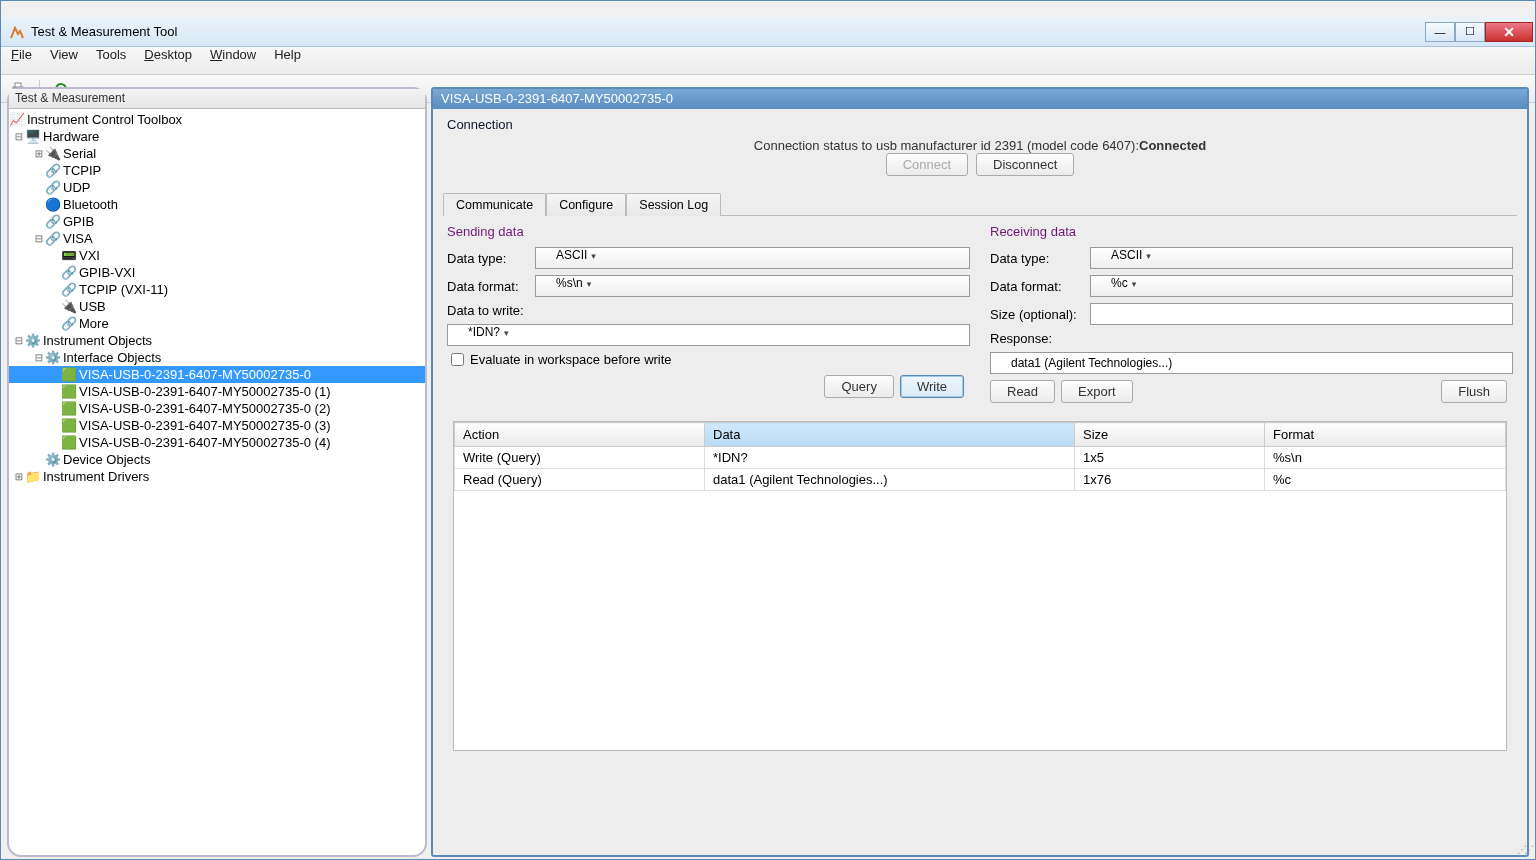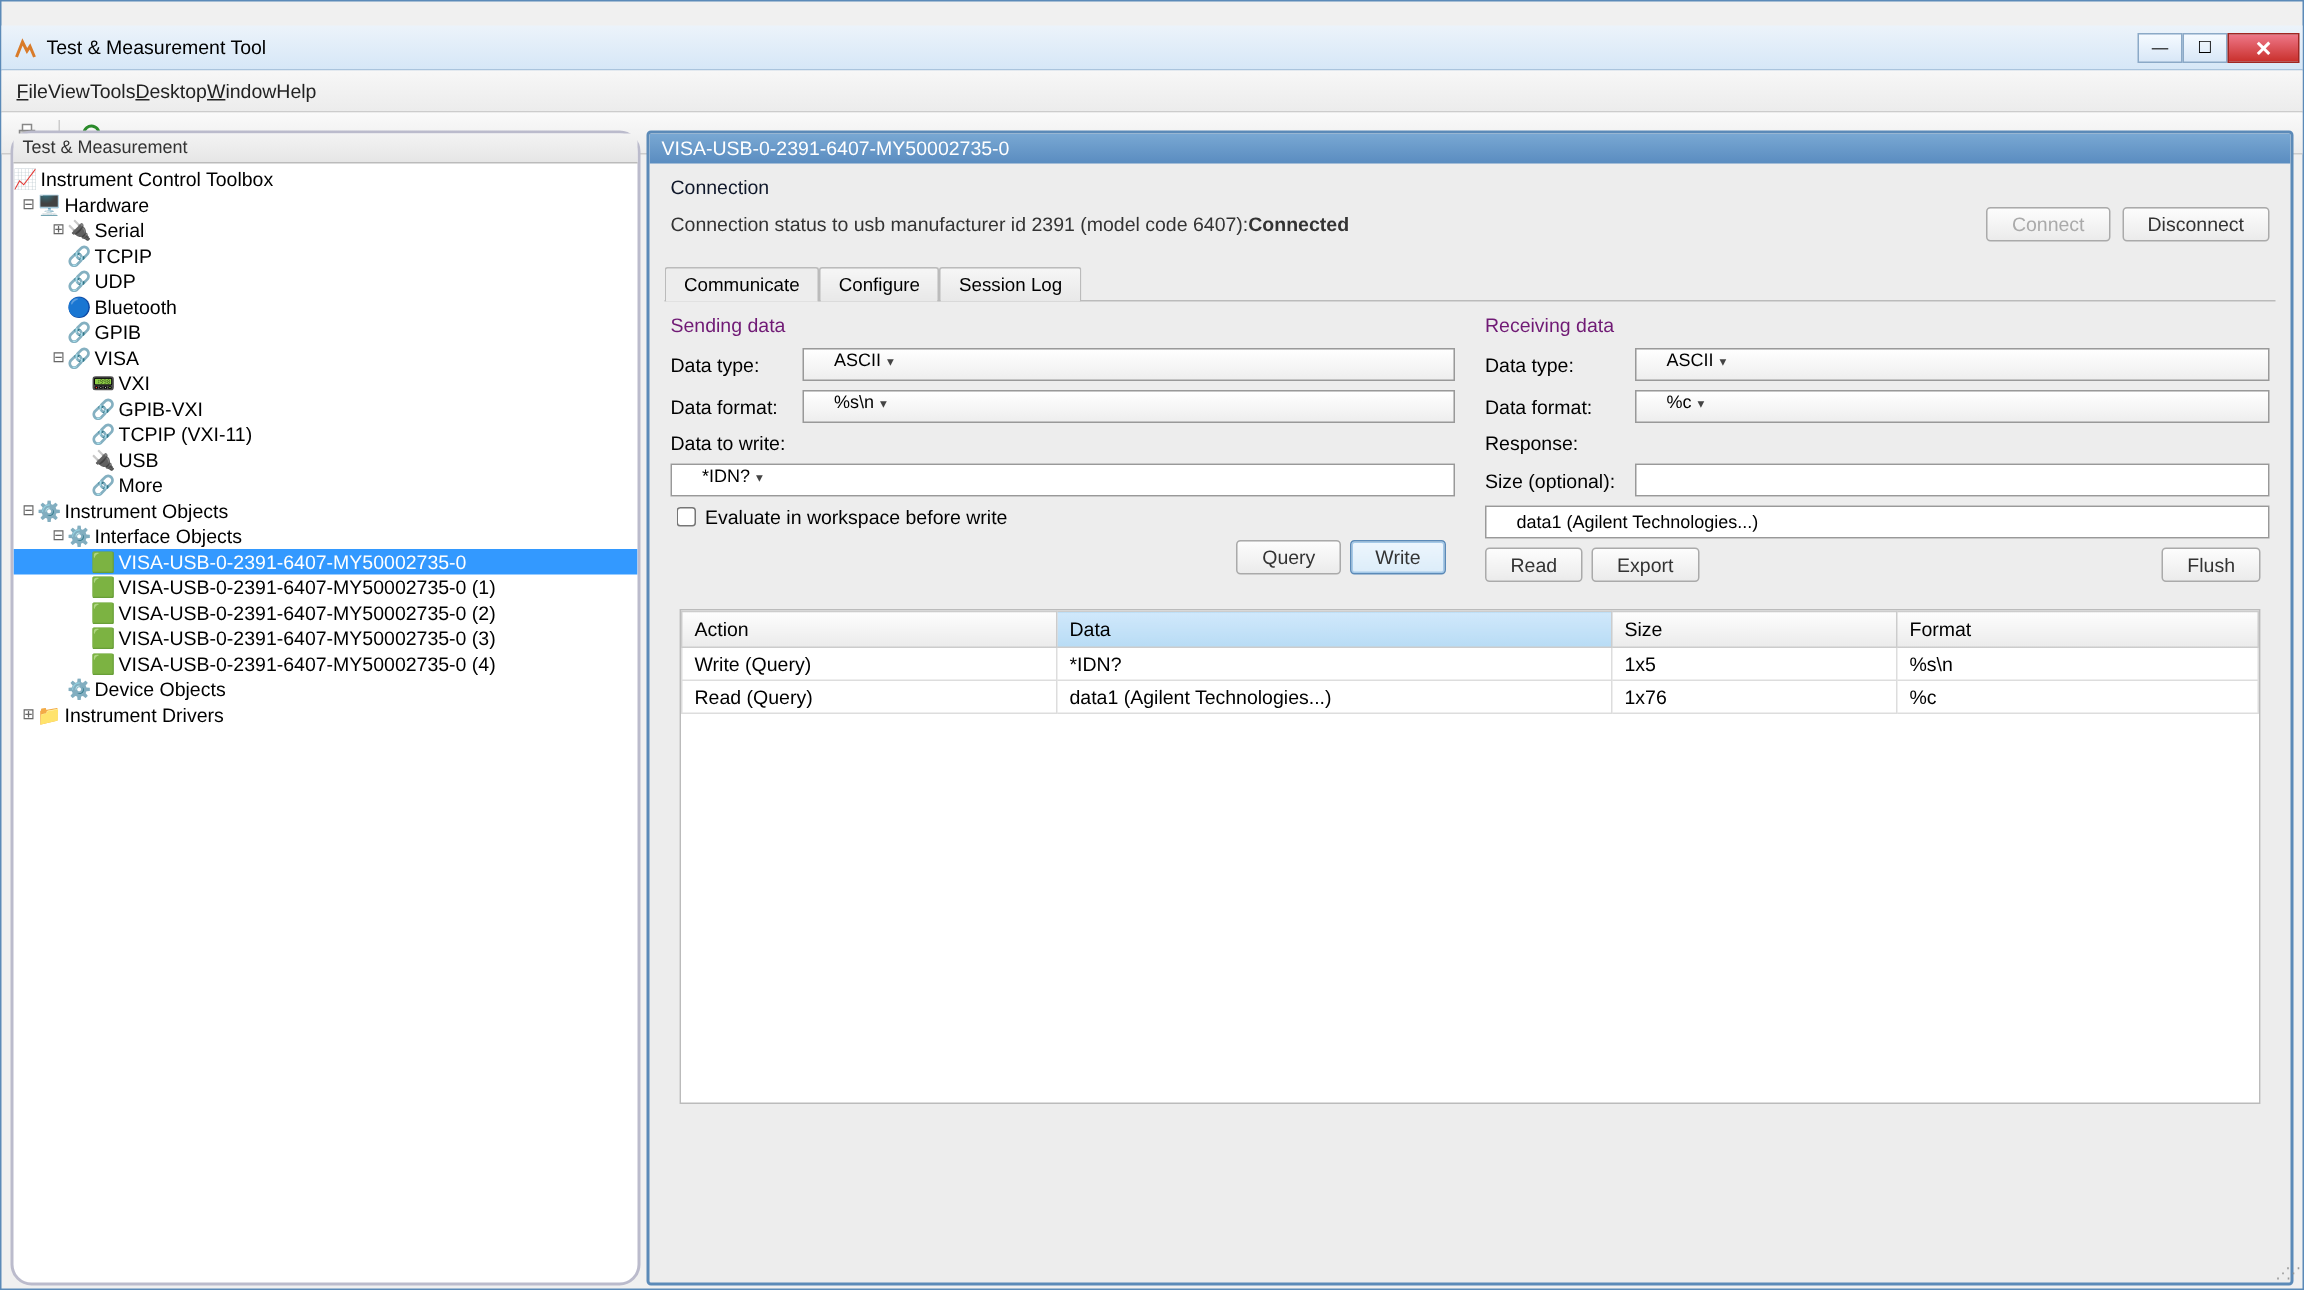--- a/index.html
+++ b/index.html
@@ -5,21 +5,21 @@
 * { box-sizing: border-box; margin: 0; padding: 0; }
 body { font-family: "Segoe UI", Tahoma, sans-serif; font-size: 12px; background: #fff; color: #000; overflow: hidden; }
 .window { width: 1536px; height: 860px; position: relative; background: #f0f0f0; border: 1px solid #5b8ab8; }
 .titlebar { height: 30px; background: linear-gradient(#ecf3fa, #d6e7f7); display: flex; align-items: center; padding: 0 2px 0 8px; border-bottom: 1px solid #aac4dd; margin-top: 16px; }
 .titlebar .logo { width: 16px; height: 16px; margin-right: 6px; }
 .titlebar .title { font-size: 13px; color: #000; flex: 1; }
 .winbtns { display: flex; gap: 0; }
 .winbtn { width: 30px; height: 20px; border: 1px solid #8ba9c7; background: linear-gradient(#f5faff,#d8e7f7); display:flex; align-items:center; justify-content:center; font-size:11px; }
 .winbtn.close { width: 48px; background: linear-gradient(#e78,#c9302c); border-color:#a02622; color:#fff;}
 .winbtn.close span{font-size:14px;font-weight:bold;}
-.menubar { height: 28px; background: linear-gradient(#f7f7f7,#ececec); display: flex; align-items: center; padding: 0 10px; border-bottom: 1px solid #ccc; font-size: 13px; color: #222;}
+.menubar { height: 28px; background: linear-gradient(#f7f7f7,#ececec); display: flex; padding: 0 10px; gap: 18px; border-bottom: 1px solid #ccc; font-size: 13px; color: #222;}
 .menubar .menuitem { cursor: default; }
 .menubar .mn-u { text-decoration: underline; }
 .toolbar { height: 28px; background: linear-gradient(#fafafa,#ececec); border-bottom: 1px solid #ccc; display: flex; align-items: center; padding: 0 8px; gap: 6px;}
 .tb-icon { width: 18px; height: 18px; display:inline-flex; align-items:center; justify-content:center; }
 .tb-sep { width:1px; height:18px; background:#ccc; margin:0 6px;}
 .refresh svg { stroke: #2a8a2a; }
 .body { position:absolute; top:86px; left:0; right:0; bottom:0; display:flex; }
 .leftpanel { width: 420px; border: 2px solid #bbc; border-radius: 14px; background:#fff; margin: 0 2px 2px 6px; display:flex; flex-direction:column; }
 .panel-header { height: 20px; background: linear-gradient(#f3f3f3,#e6e6e6); border-bottom:1px solid #bbb; padding:2px 6px; font-size:12px; color:#333;}
 .tree { flex:1; overflow:auto; padding: 2px 0; font-size:13px; }
@@ -236,21 +236,21 @@
             <span>Instrument Drivers</span>
           </div>
       </div>
     </div>
 
     <div class="rightpanel">
       <div class="rp-title">VISA-USB-0-2391-6407-MY50002735-0</div>
 
       <div class="conn-section">
         <div class="section-label">Connection</div>
-        <div style="display:flex; align-items:center;">
+        <div style="display:flex; align-items:center;flex-direction:column;">
           <div class="conn-status">
             <span>Connection status to usb manufacturer id 2391 (model code 6407): </span>
               <b>Connected</b>
           </div>
           <div style="flex:1"></div>
           <div class="conn-btns">
             <button class="btn disabled">Connect</button>
             <button class="btn">Disconnect</button>
           </div>
         </div>
@@ -295,26 +295,26 @@
             <div class="col-title">Receiving data</div>
             <div class="field-row wide">
               <label>Data type:</label>
               <div class="select dropdown-arrow"><span>ASCII</span></div>
             </div>
             <div class="field-row wide">
               <label>Data format:</label>
               <div class="select dropdown-arrow"><span>%c</span></div>
             </div>
             <div class="field-row wide">
+              <label>Size (optional):</label>
+              <input class="textfield light" value="" style="">
+            </div>
+            <div class="field-row wide">
                 <label style="width:auto">Response:</label>
               </div>
-            <div class="field-row wide">
-              <label>Size (optional):</label>
-              <input class="textfield light" value="" style="">
-            </div>
             <div class="field-row">
               <input class="textfield light" style="height: 22px;" readonly="" value="data1 (Agilent Technologies...)">
             </div>
             <div class="col-actions left-also">
               <div style="display:flex; gap:6px;">
                 <button class="btn">Read</button>
                 <button class="btn">Export</button>
               </div>
               <button class="btn">Flush</button>
             </div>

